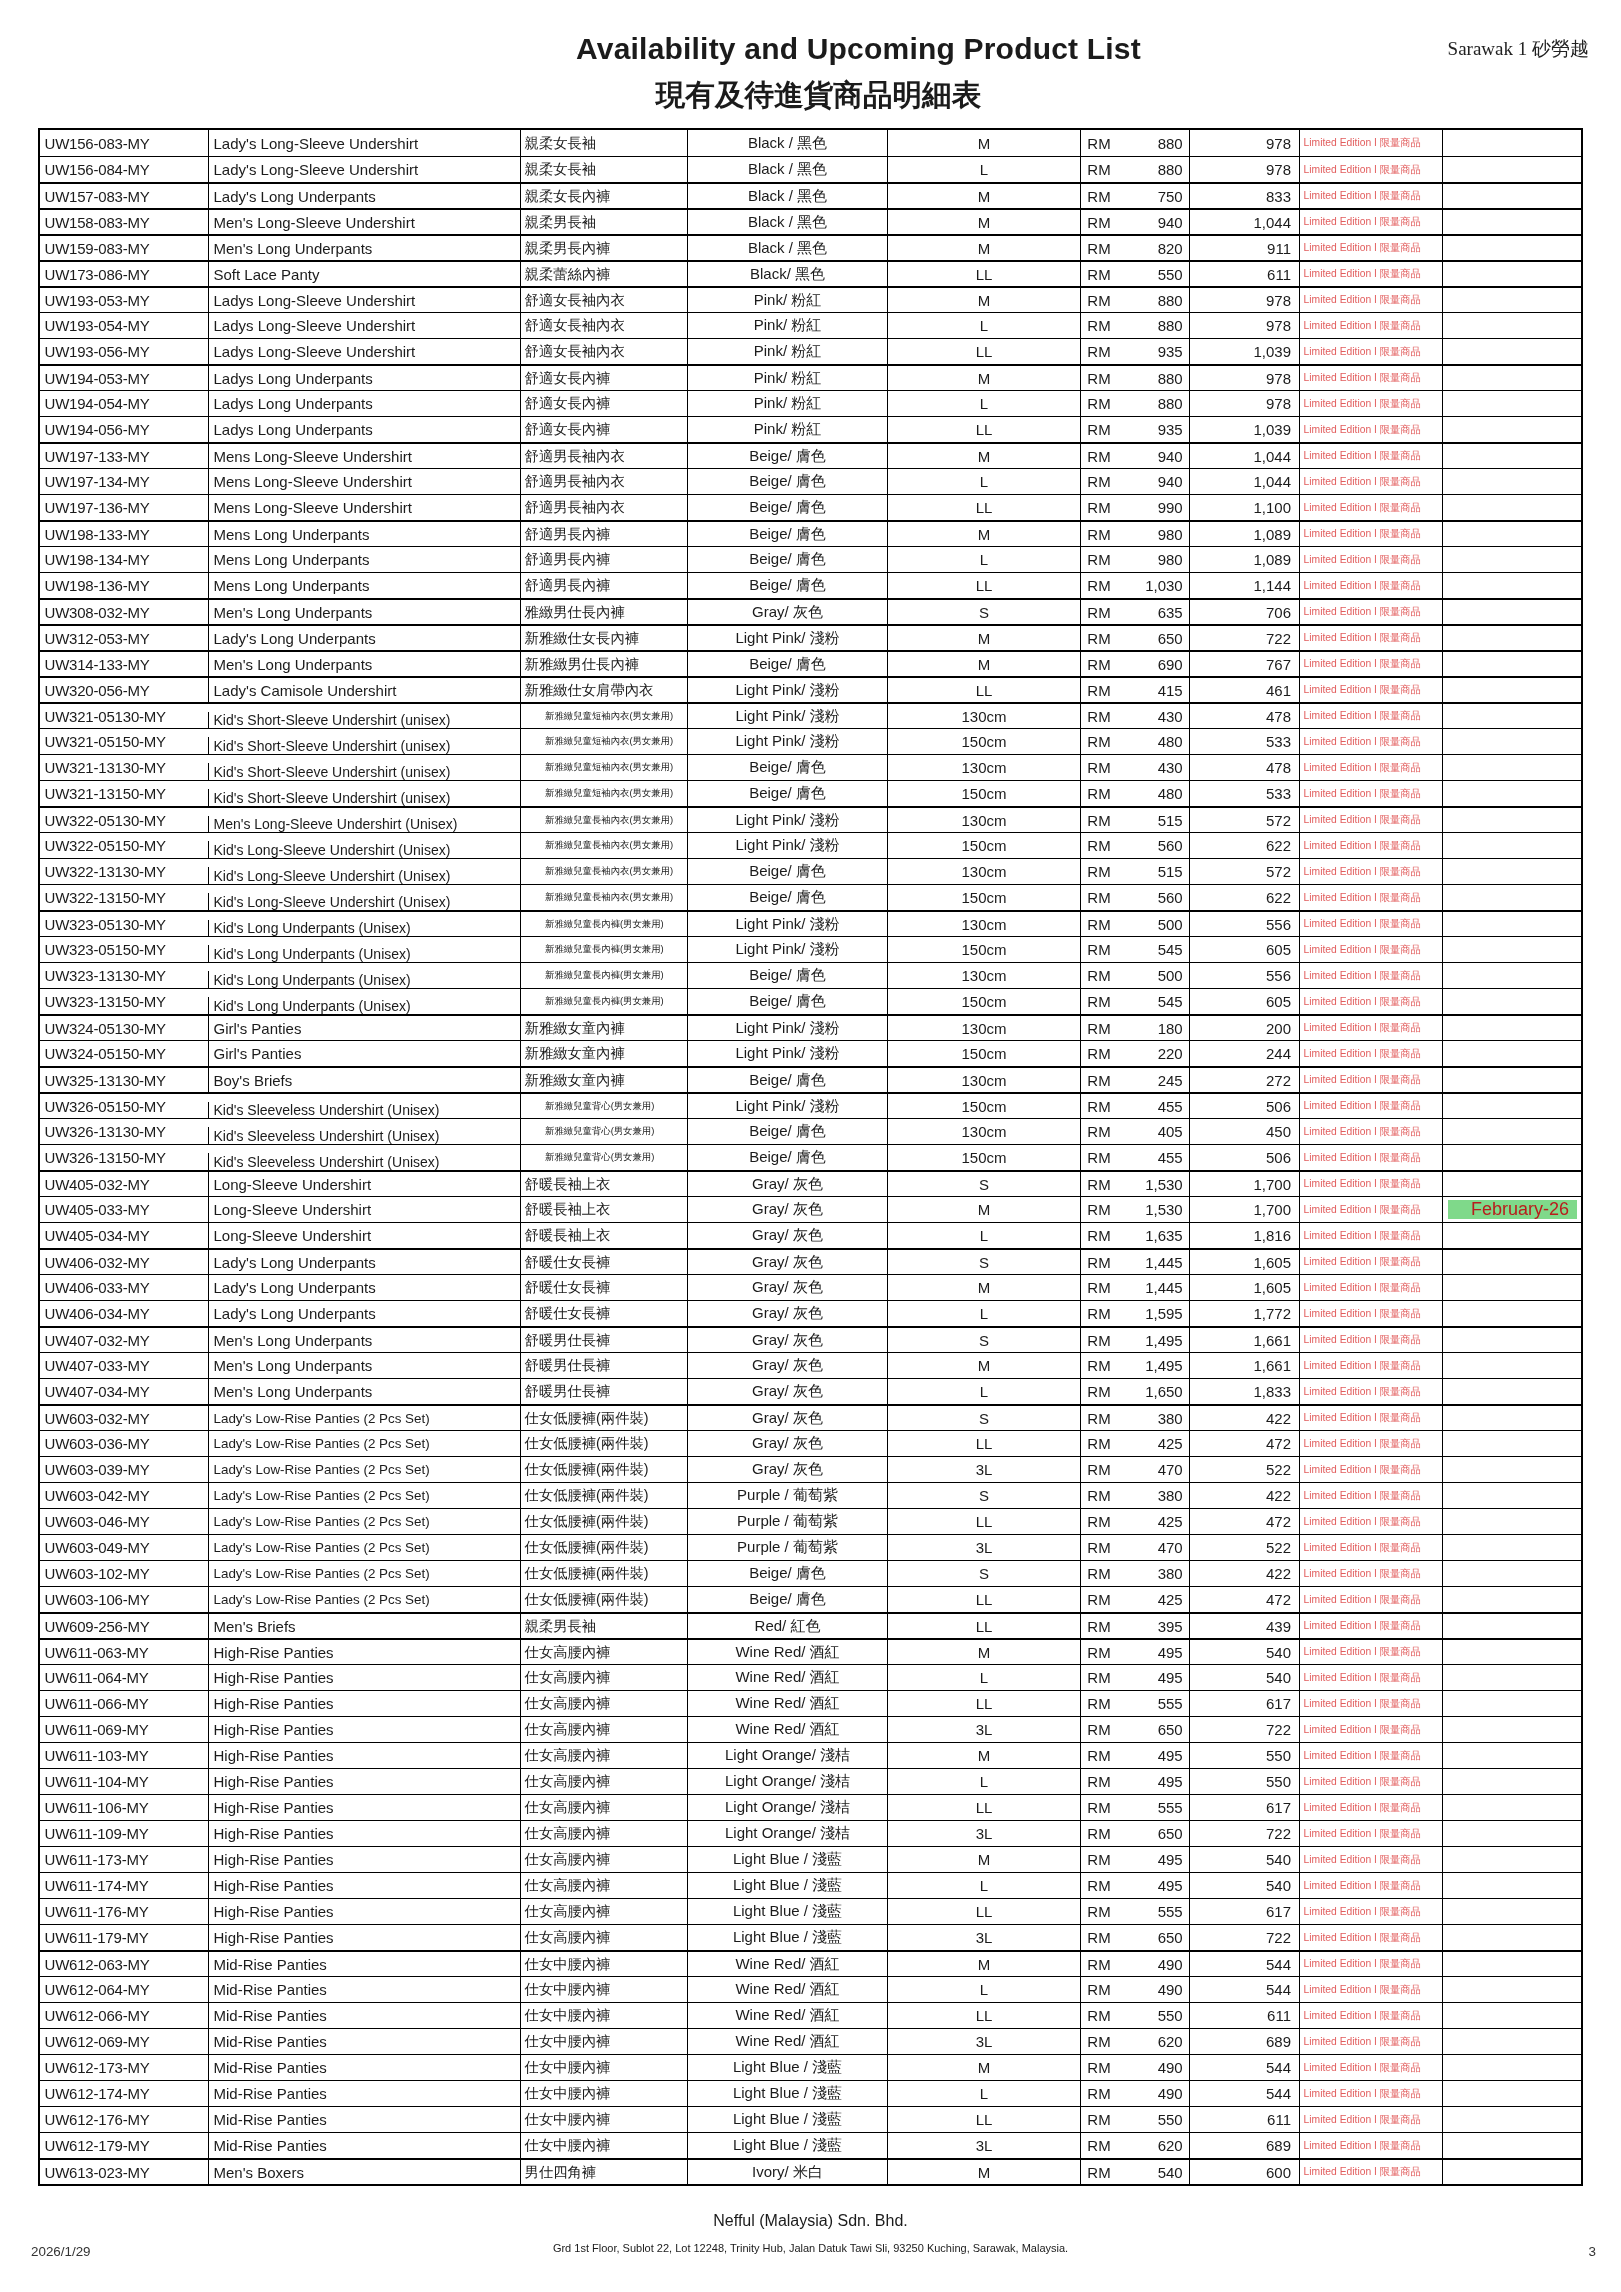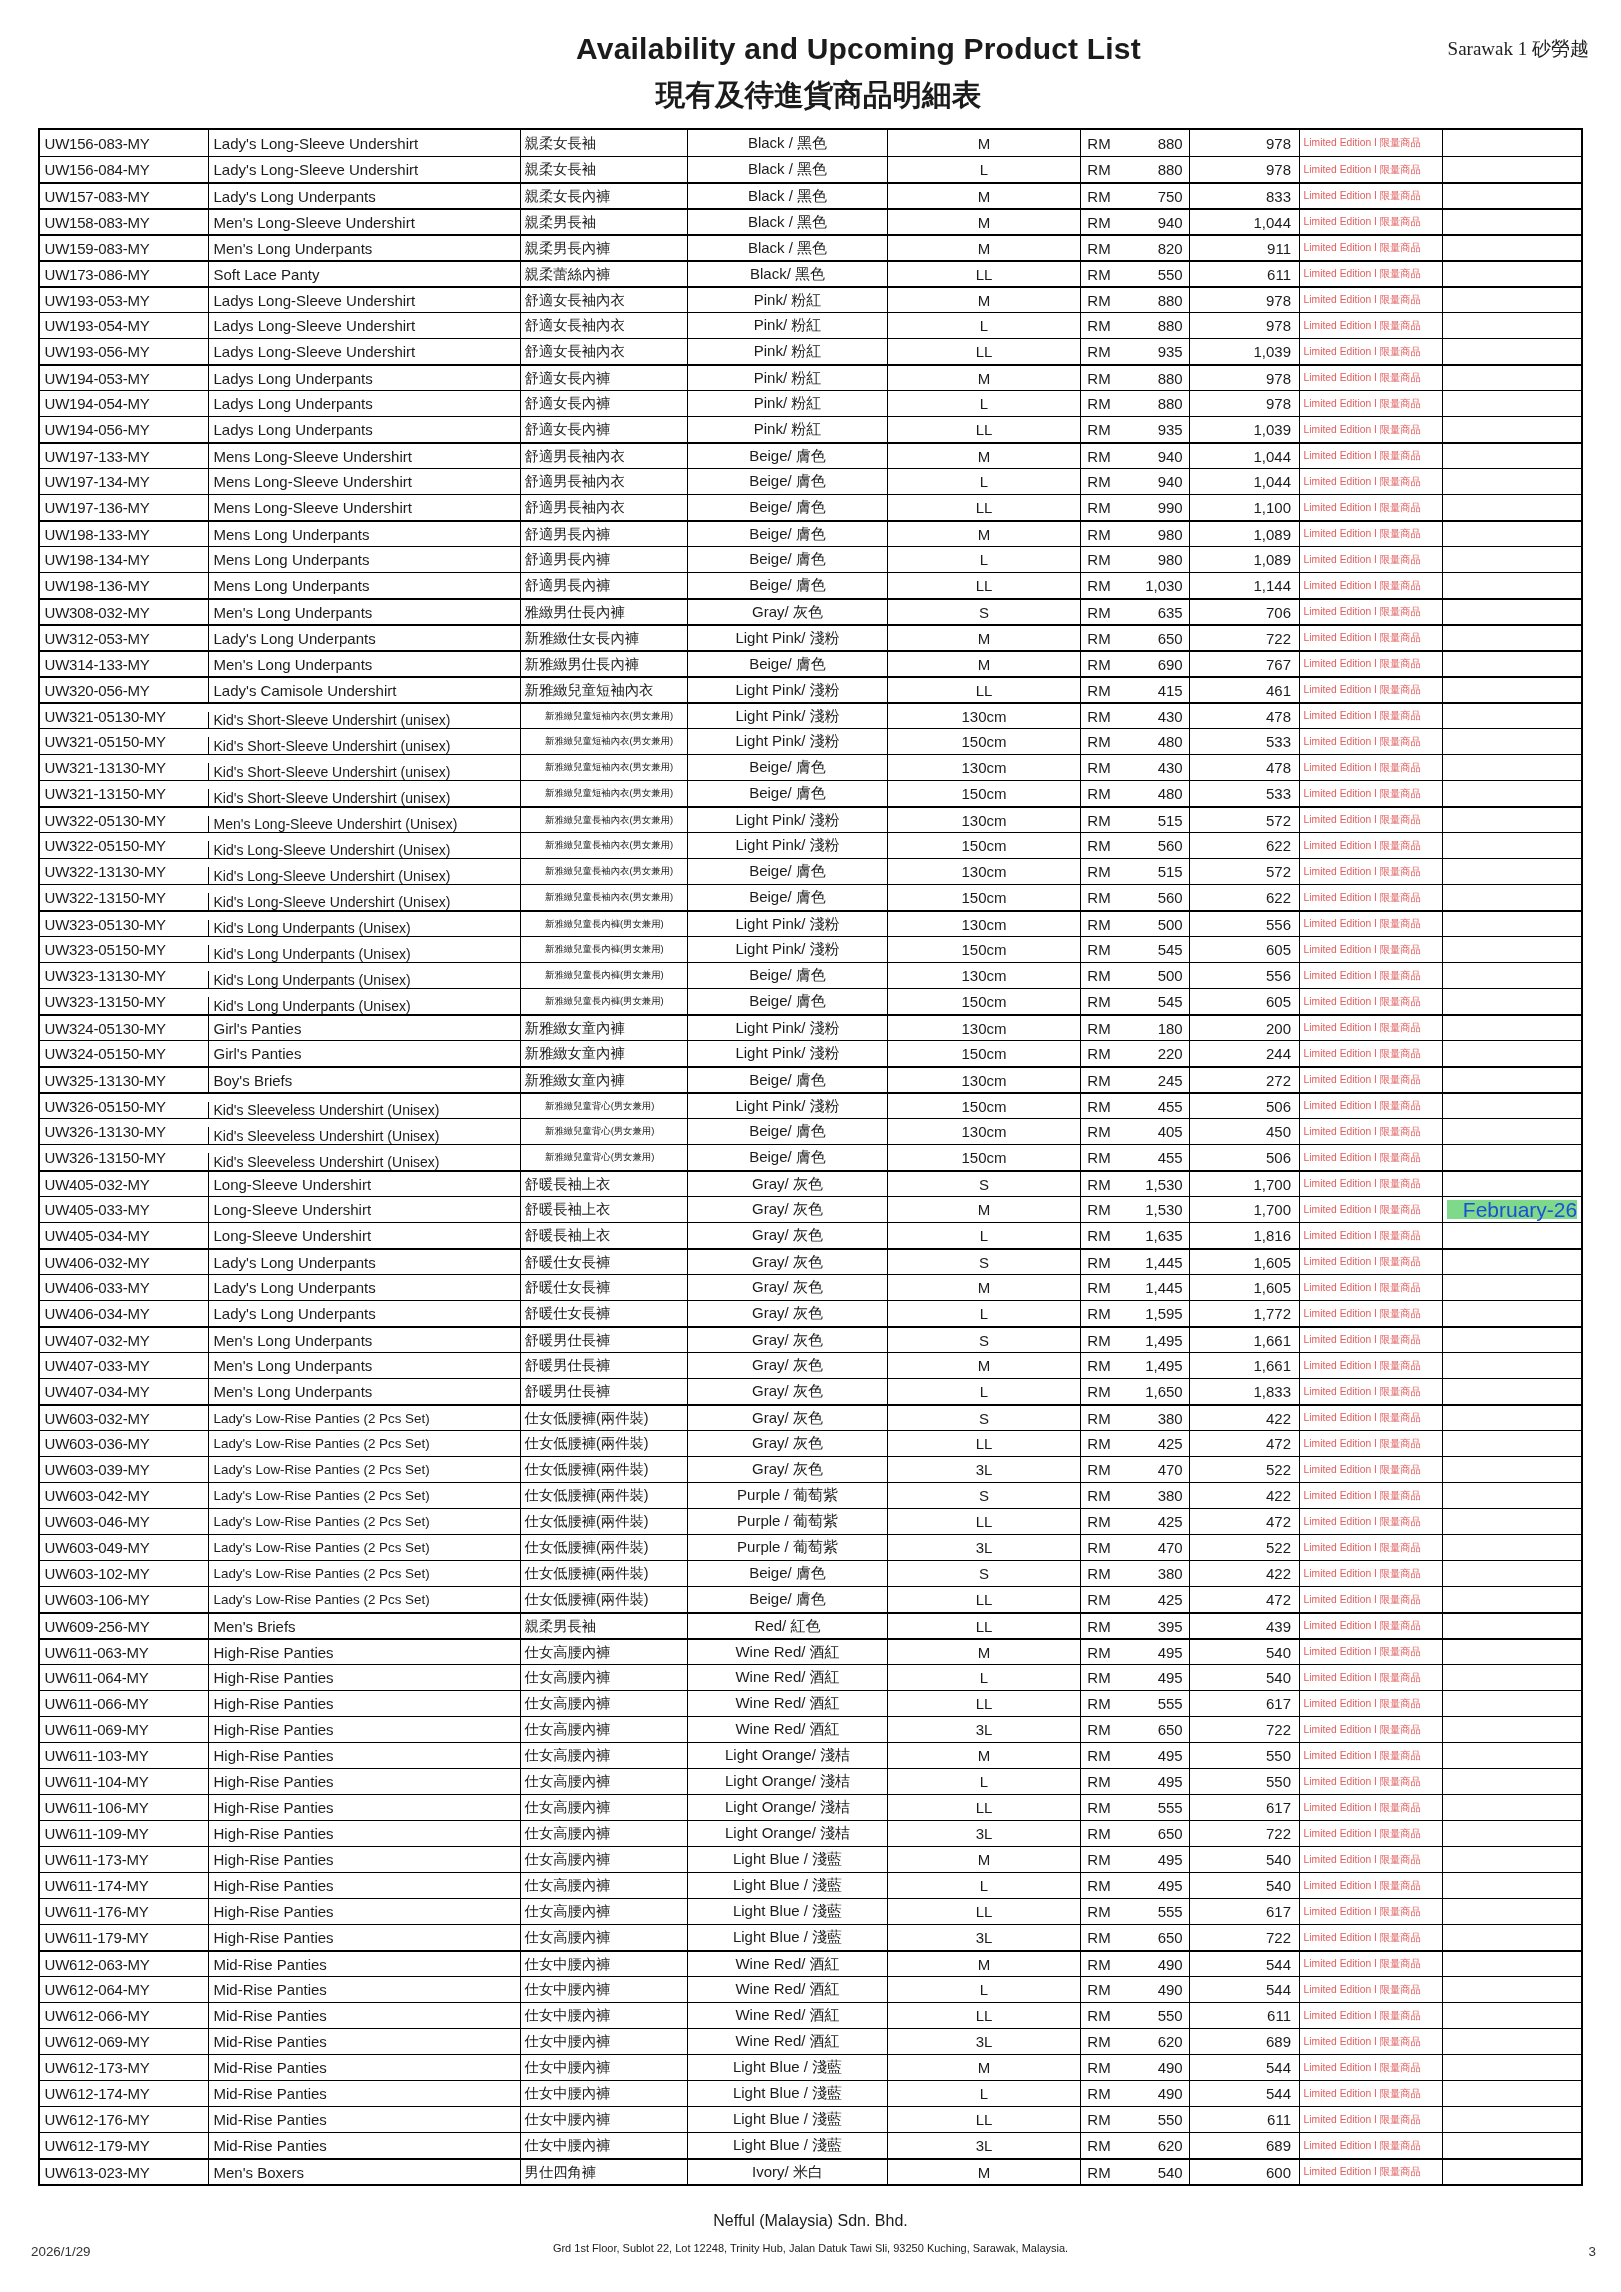--- a/index.html
+++ b/index.html
@@ -49,21 +49,21 @@
   .c.rm    { width:109px; justify-content:space-between; font-size:15px; }
   .c.rm .cur { padding-left:6.3px; }
   .c.rm .amt { padding-right:6.3px; }
   .c.p2    { width:110px; justify-content:flex-end; padding-right:8px; font-size:15px; }
   .c.lim   { width:143px; padding-left:3.6px; font-size:10.3px; color:#e25d5d; }
   .c.note  { flex:1; justify-content:center; }
   .c.note .pill {
     flex:1; align-self:stretch; margin:2.7px 4.5px;
     background:#7fd98a;
     display:flex; align-items:center; justify-content:center;
-    font-size:21px; color:#1d4ed8;padding-left:16px;
+    font-size:18px; color:#b91c1c;padding-left:16px;
   }
   .footer-company {
     position:absolute; top:2212px; left:0; width:100%;
     text-align:center; font-size:16px;
   }
   .footer-address {
     position:absolute; top:2242px; left:0; width:100%;
     text-align:center; font-size:11px;
   }
   .footer-date { position:absolute; top:2244px; left:31px; font-size:13.4px; color:#333; }
@@ -368,21 +368,21 @@
       <span class="cur">RM</span>
       <span class="amt">690</span>
     </div>
     <div class="c p2">767</div>
     <div class="c lim">Limited Edition I 限量商品</div>
     <div class="c note"></div>
   </div>
       <div class="row gs">
     <div class="c code">UW320-056-MY</div>
     <div class="c en">Lady's Camisole Undershirt</div>
-    <div class="c zh">新雅緻兒童短袖內衣</div>
+    <div class="c zh">新雅緻仕女肩帶內衣</div>
     <div class="c color">Light Pink/ 淺粉</div>
     <div class="c size">LL</div>
     <div class="c rm">
       <span class="cur">RM</span>
       <span class="amt">415</span>
     </div>
     <div class="c p2">461</div>
     <div class="c lim">Limited Edition I 限量商品</div>
     <div class="c note"></div>
   </div>

